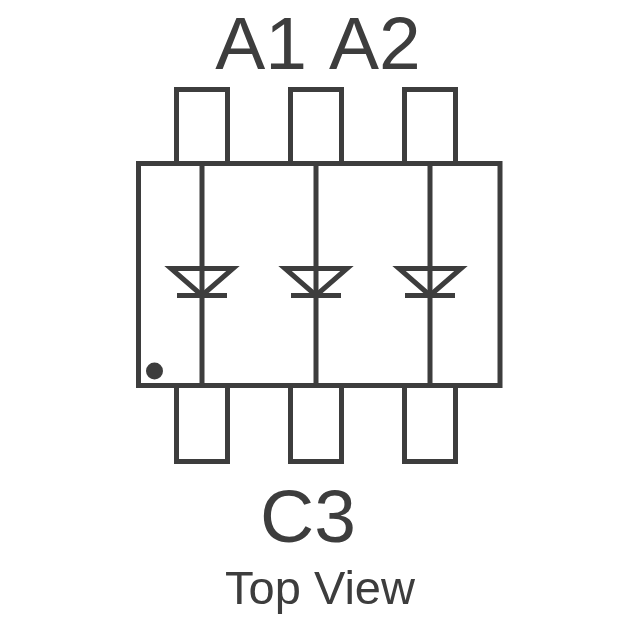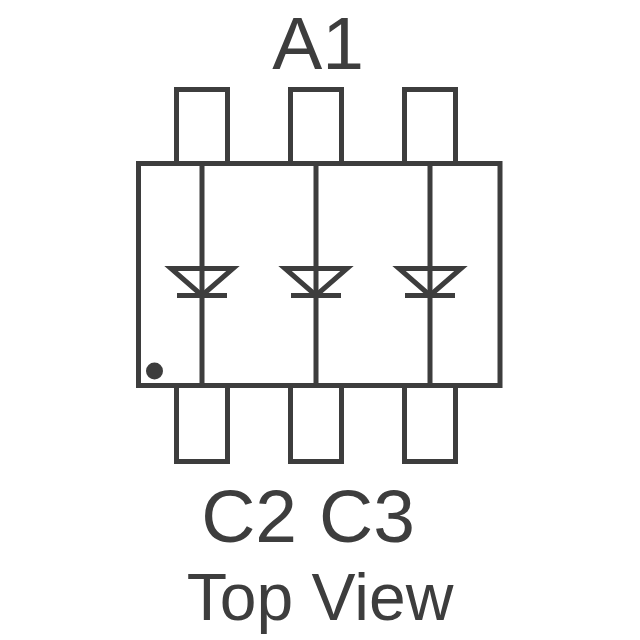--- a/index.html
+++ b/index.html
@@ -25,21 +25,21 @@
     display: flex;
     justify-content: center;
     gap: 22px;
     font-size: 75px;
     line-height: 1;
     color: #3d3d3d;
     white-space: pre;
   }
   #row-anodes   { top: 6px;   left: -2px;  }
   #row-cathodes { top: 479px; left: -12px; }
-  #row-title    { top: 564px; left: 0; font-size: 66px; gap: 0; }
+  #row-title    { top: 564px; left: 0; font-size: 47px; gap: 0; }
 </style>
 </head>
 <body>
 
 <div class="canvas">
 
   <svg class="drawing" width="640" height="640" viewBox="0 0 640 640">
     <g stroke="#3d3d3d" stroke-width="5" fill="none">
 
       <rect x="176.5" y="89.5" width="51" height="74"></rect>
@@ -69,24 +69,24 @@
         <polygon points="399,268.5 461,268.5 430,295.5"></polygon>
         <line x1="405" y1="295.5" x2="455" y2="295.5"></line>
       </g>
     </g>
 
     <circle cx="154.5" cy="371" r="8.5" fill="#3d3d3d"></circle>
   </svg>
 
   <div class="label-row" id="row-anodes">
     <span>A1</span>
+    <span>A2</span>
   </div>
 
   <div class="label-row" id="row-cathodes">
-    <span>C2</span>
     <span>C3</span>
   </div>
 
   <div class="label-row" id="row-title">
     <span>Top View</span>
   </div>
 
 </div>
 
 </body></html>

